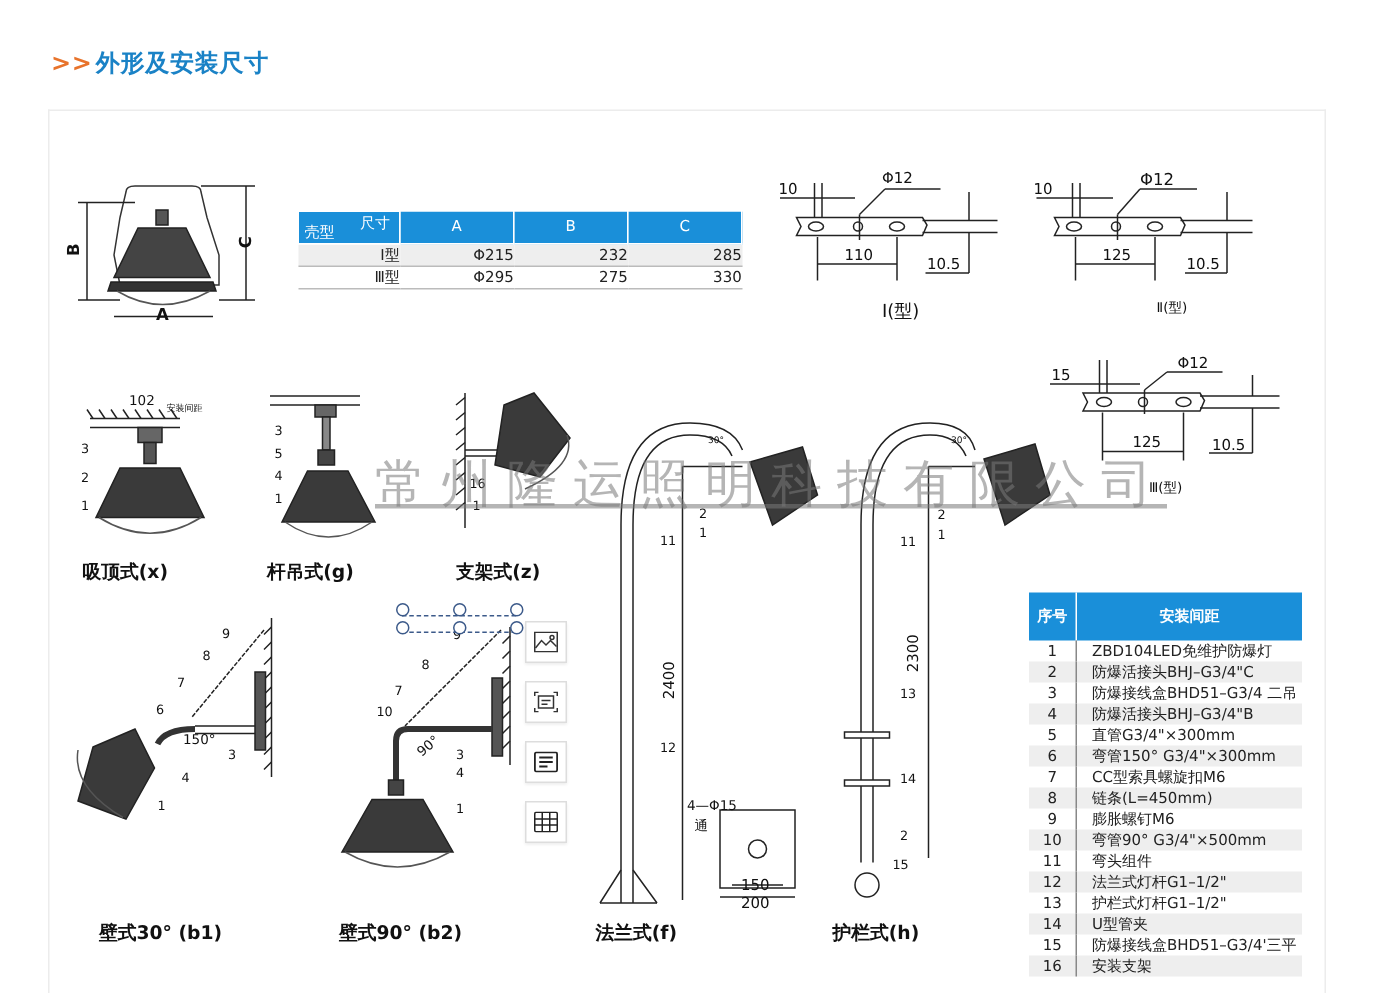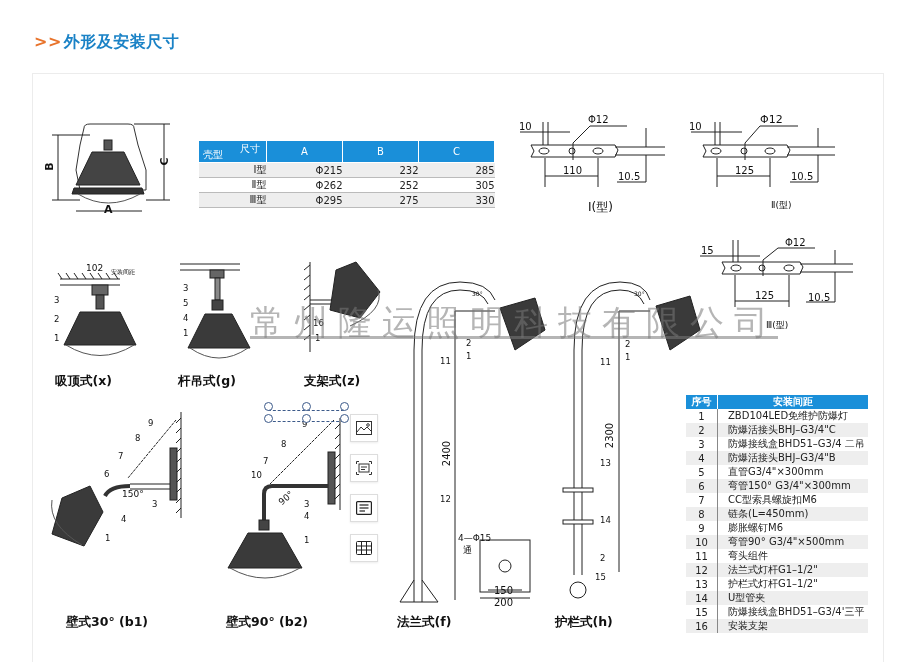--- a/index.html
+++ b/index.html
@@ -14,21 +14,21 @@
   .dims{position:absolute;left:198px;top:140px;border-collapse:collapse;font-size:10px;}
   .dims th{background:#1a8fd9;color:#fff;font-weight:normal;height:19px;border:1px solid #fff;}
   .dims td{height:13px;text-align:right;border-bottom:1px solid #bbb;padding:0;}
   .dims tr:nth-child(odd) td{background:#eeeeee;}
   .dims tr:nth-child(even) td{background:#fff;}
   .dims .corner{position:relative;width:65px;}
   .dims .corner .c1{position:absolute;right:6px;top:1px;}
   .dims .corner .c2{position:absolute;left:4px;bottom:0px;margin-top:16px;}
   
   .parts{position:absolute;left:686px;top:395px;border-collapse:collapse;font-size:10px;width:182px;}
-  .parts th{background:#1a8fd9;color:#fff;font-weight:bold;height:14px;padding:0;}
+  .parts th{background:#1a8fd9;color:#fff;font-weight:bold;height:32px;padding:0;}
   .parts th:first-child{border-right:1px solid #fff;width:31px;}
   .parts td{height:13.6px;padding:0;}
   .parts td:first-child{text-align:center;border-right:1px solid #888;}
   .parts td:last-child{padding-left:10px;}
   .parts tr:nth-child(even) td{background:#eeeeee;}
   
   .watermark{position:absolute;left:250px;top:300px;font-family:"DejaVu Serif","Liberation Serif",serif;font-size:34px;color:rgba(120,120,120,0.55);letter-spacing:10px;white-space:nowrap;text-decoration:underline;}
   
   .float-tools{position:absolute;left:350px;top:414px;width:28px;}
   .ftool{width:26px;height:26px;border:1px solid #ddd;background:#fff;margin-bottom:12px;display:flex;align-items:center;justify-content:center;box-shadow:0 1px 2px rgba(0,0,0,0.08);cursor:pointer;}
@@ -216,26 +216,20 @@
       <th style="width:73px">B</th>
       <th style="width:73px">C</th>
     </tr>
   </thead>
   <tbody>
     <tr>
         <td>Ⅰ型</td>
         <td>Φ215</td>
         <td>232</td>
         <td>285</td>
-      </tr>
-    <tr>
-        <td>Ⅱ型</td>
-        <td>Φ262</td>
-        <td>252</td>
-        <td>305</td>
       </tr>
     <tr>
         <td>Ⅲ型</td>
         <td>Φ295</td>
         <td>275</td>
         <td>330</td>
       </tr>
   </tbody>
 </table>
 

